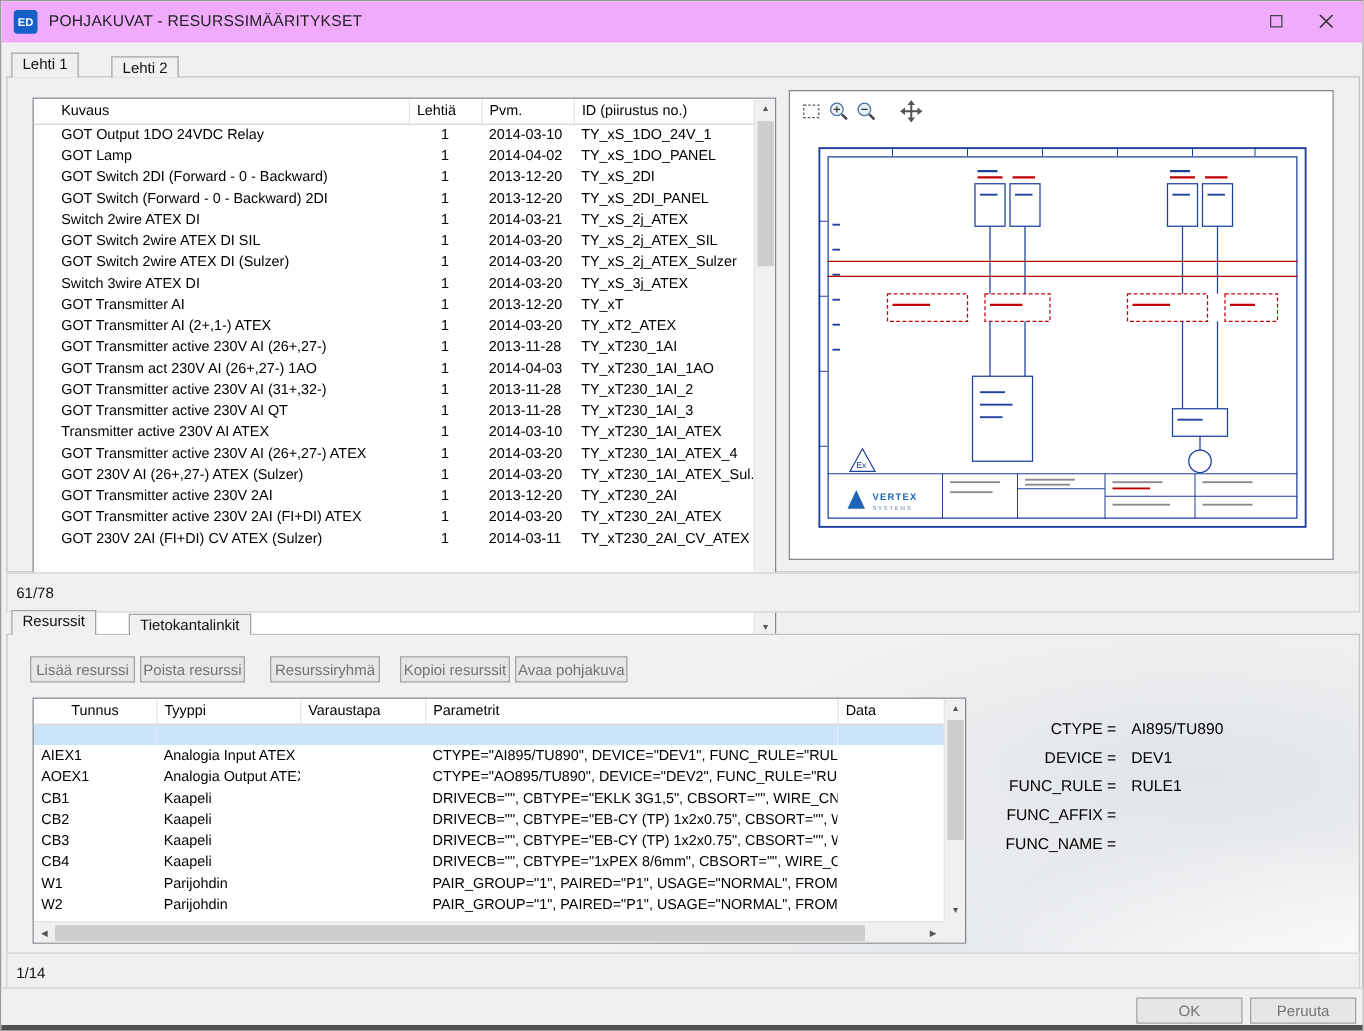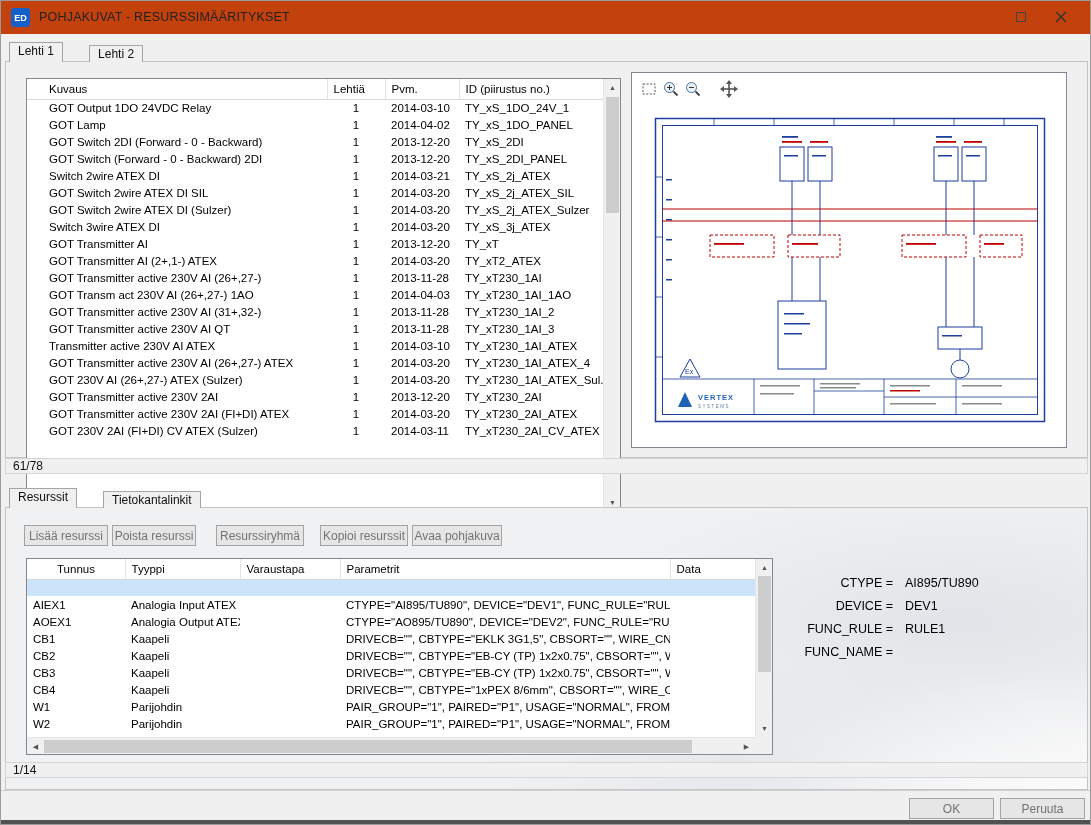--- a/index.html
+++ b/index.html
@@ -1,21 +1,21 @@
 <!DOCTYPE html>
 <html><head>
 <meta charset="utf-8">
 <style>
   *{margin:0;padding:0;box-sizing:border-box;}
   html,body{background:#ffffff;}
   .window{position:relative;width:1091px;height:825px;font-family:"Liberation Sans","DejaVu Sans",sans-serif;
           background:#f0f0f0;border:1px solid #9a9a9a;overflow:hidden;}
 
   
-  .titlebar{position:absolute;left:0;top:0;width:100%;height:33px;background:#c2410c;}
+  .titlebar{position:absolute;left:0;top:0;width:100%;height:33px;background:#f0abfc;}
   .app-badge{position:absolute;left:10px;top:7px;width:19px;height:19px;background:#1560c8;color:#fff;
              font-size:9px;font-weight:bold;display:flex;align-items:center;justify-content:center;border-radius:3px;}
   .title-text{position:absolute;left:38px;top:9px;font-size:12.5px;color:#222;letter-spacing:.2px;}
   .tb-btn{position:absolute;top:0;width:46px;height:32px;display:flex;align-items:center;justify-content:center;}
   .btn-max{right:46px;}
   .btn-close{right:6px;}
   .max-glyph{width:10px;height:10px;border:1px solid #444;}
 
   
   .tabs{position:absolute;display:flex;align-items:flex-end;height:20px;z-index:5;gap:24px;}
@@ -25,21 +25,21 @@
 
   
   .panel{position:absolute;left:4px;width:1083px;background:#f0f0f0;border:1px solid #c4c4c4;}
   .panel.upper{top:60px;height:397px;}
   .panel.lower{top:506px;height:283px;
      background:
        radial-gradient(60% 90% at 100% 110%, rgba(255,255,255,0.85) 0%, rgba(240,240,240,0) 60%),
        radial-gradient(50% 70% at 88% 40%, rgba(213,218,224,0.55) 0%, rgba(240,240,240,0) 70%),
        radial-gradient(40% 60% at 72% 95%, rgba(215,220,226,0.5) 0%, rgba(240,240,240,0) 70%),
        #f0f1f2;}
-  .statusbar{position:absolute;left:4px;width:1083px;height:16px;background:#f0f0f0;border:1px solid #d4d4d4;
+  .statusbar{position:absolute;left:4px;width:1083px;height:32px;background:#f0f0f0;border:1px solid #d4d4d4;
              font-size:12px;color:#111;display:flex;align-items:center;padding-left:7px;}
   .status-top{top:457px;}
   .status-bottom{top:761px;}
 
   
   .list-wrap{position:absolute;background:#fff;border:1px solid #828790;overflow:hidden;}
   .wrap-templates{left:25px;top:77px;width:595px;height:434px;}
   .wrap-resources{left:25px;top:557px;width:747px;height:197px;}
   table.grid{border-collapse:collapse;table-layout:fixed;width:calc(100% - 17px);font-size:11.5px;color:#000;}
   .grid th{height:20px;font-weight:400;text-align:left;padding:0 6px;border-right:1px solid #e4e4e4;
@@ -522,20 +522,24 @@
       </div>
       <div class="detail-row">
         <span class="dkey">DEVICE =</span>
         <span class="dval">DEV1</span>
       </div>
       <div class="detail-row">
         <span class="dkey">FUNC_RULE =</span>
         <span class="dval">RULE1</span>
       </div>
       <div class="detail-row">
+        <span class="dkey">FUNC_AFFIX =</span>
+        <span class="dval"></span>
+      </div>
+      <div class="detail-row">
         <span class="dkey">FUNC_NAME =</span>
         <span class="dval"></span>
       </div>
     </div>
 
   <div class="statusbar status-bottom">
     <span>1/14</span>
   </div>
 
   <div class="footer">

